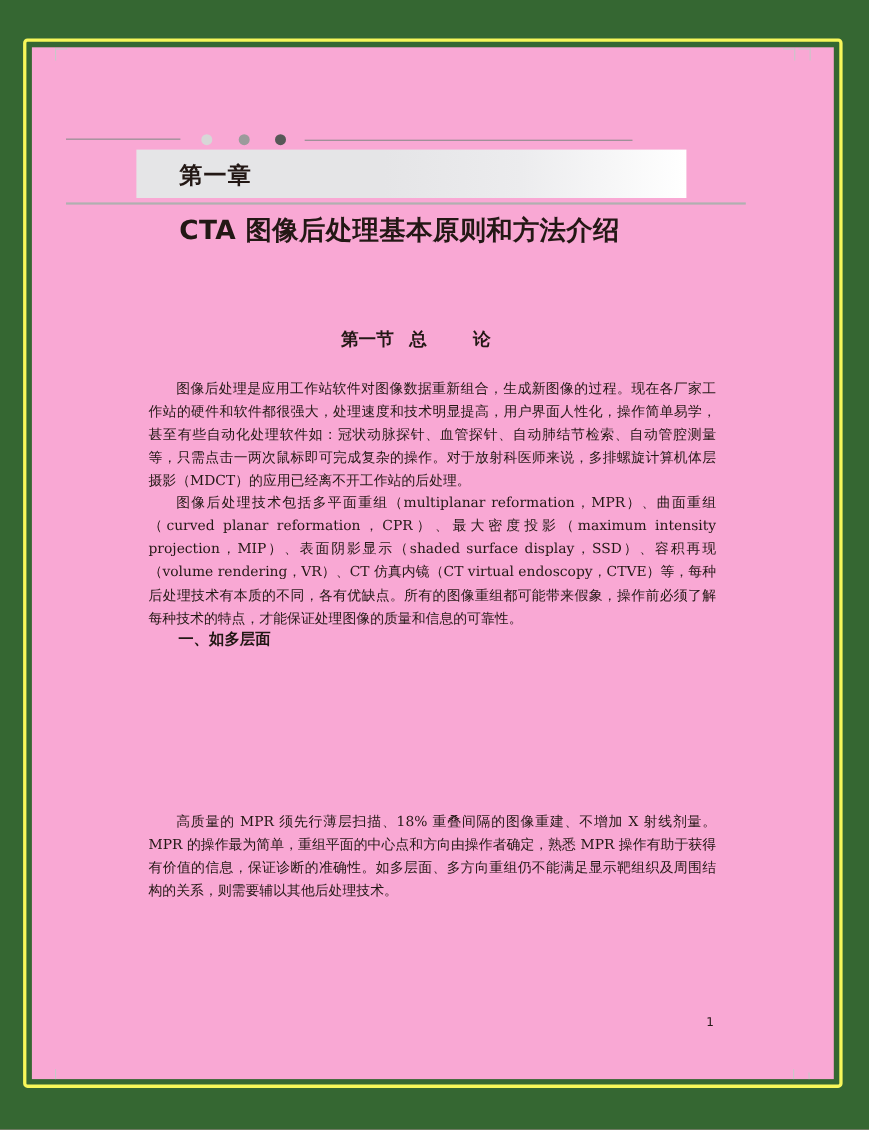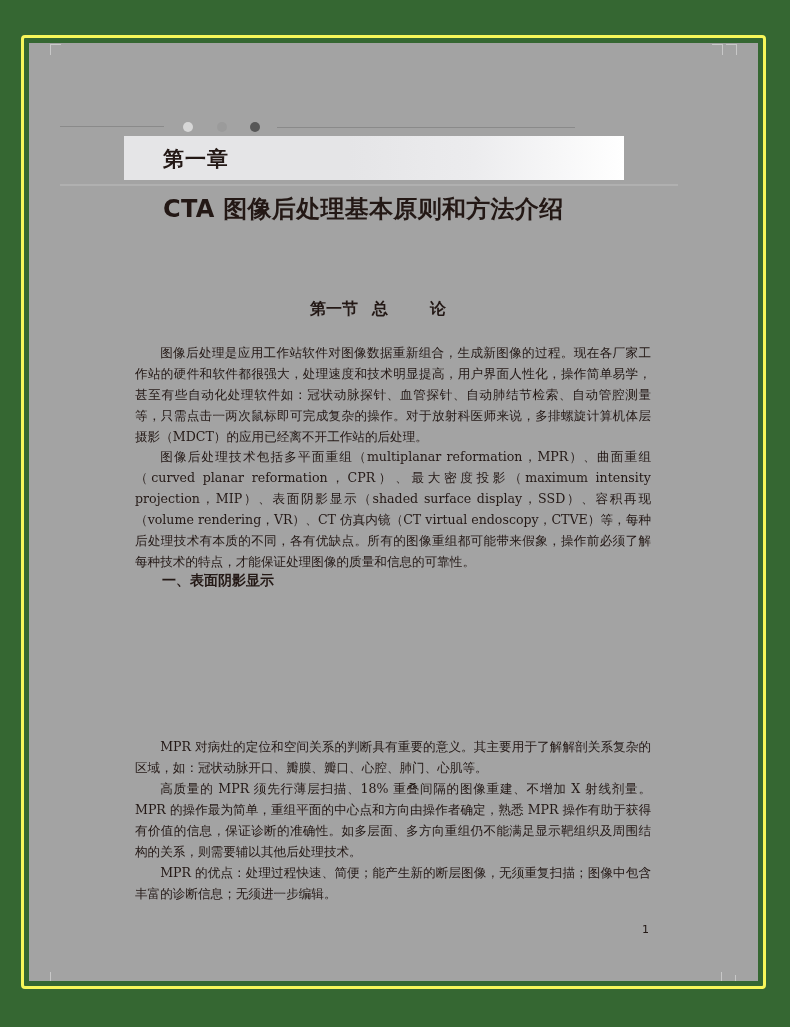--- a/index.html
+++ b/index.html
@@ -16,21 +16,21 @@
       width: 745px; height: 954px;
       border: 3px solid #f7f75a;
       border-radius: 4px;
       box-sizing: border-box;
       background: #356732;
     }
     .page {
       position: absolute;
       left: 29px; top: 43px;
       width: 729px; height: 938px;
-      background: #a3a3a3;
+      background: #f9a8d4;
     }
     .crop { position: absolute; border-color: #c8c8c8; border-style: solid; border-width: 0; }
     .crop.tl { left: 21px; top: 1px; width: 10px; height: 10px; border-top-width: 1px; border-left-width: 1px; }
     .crop.tr1 { left: 683px; top: 1px; width: 10px; height: 10px; border-top-width: 1px; border-right-width: 1px; }
     .crop.tr2 { left: 697px; top: 1px; width: 10px; height: 10px; border-top-width: 1px; border-right-width: 1px; }
     .crop.bl { left: 21px; top: 929px; width: 1px; height: 9px; border-left-width: 1px; }
     .crop.br1 { left: 692px; top: 929px; width: 1px; height: 9px; border-left-width: 1px; }
     .crop.br2 { left: 706px; top: 932px; width: 1px; height: 6px; border-left-width: 1px; }
 
     .rule-top-left { position: absolute; left: 31px; top: 83px; width: 104px; height: 1px; background: #8a8a8a; }
@@ -114,22 +114,20 @@
     <span>第一节</span><span class="gap1">总</span><span class="gap2">论</span>
   </div>
 
   <div class="body-text block2">
     <p>图像后处理技术包括多平面重组（multiplanar reformation，MPR）、曲面重组（curved planar reformation，CPR）、最大密度投影（maximum intensity projection，MIP）、表面阴影显示（shaded surface display，SSD）、容积再现（volume rendering，VR）、CT 仿真内镜（CT virtual endoscopy，CTVE）等，每种后处理技术有本质的不同，各有优缺点。所有的图像重组都可能带来假象，操作前必须了解每种技术的特点，才能保证处理图像的质量和信息的可靠性。</p>
   </div>
   <div class="body-text block1">
     <p>图像后处理是应用工作站软件对图像数据重新组合，生成新图像的过程。现在各厂家工作站的硬件和软件都很强大，处理速度和技术明显提高，用户界面人性化，操作简单易学，甚至有些自动化处理软件如：冠状动脉探针、血管探针、自动肺结节检索、自动管腔测量等，只需点击一两次鼠标即可完成复杂的操作。对于放射科医师来说，多排螺旋计算机体层摄影（MDCT）的应用已经离不开工作站的后处理。</p>
   </div>
 
-  <div class="subhead">一、表面阴影显示</div>
+  <div class="subhead">一、如多层面</div>
 
   <div class="body-text block4">
-    <p>MPR 对病灶的定位和空间关系的判断具有重要的意义。其主要用于了解解剖关系复杂的区域，如：冠状动脉开口、瓣膜、瓣口、心腔、肺门、心肌等。</p>
     <p>高质量的 MPR 须先行薄层扫描、18% 重叠间隔的图像重建、不增加 X 射线剂量。MPR 的操作最为简单，重组平面的中心点和方向由操作者确定，熟悉 MPR 操作有助于获得有价值的信息，保证诊断的准确性。如多层面、多方向重组仍不能满足显示靶组织及周围结构的关系，则需要辅以其他后处理技术。</p>
-    <p>MPR 的优点：处理过程快速、简便；能产生新的断层图像，无须重复扫描；图像中包含丰富的诊断信息；无须进一步编辑。</p>
   </div>
 
   <div class="page-number">1</div>
 </div>
 
 </body></html>

